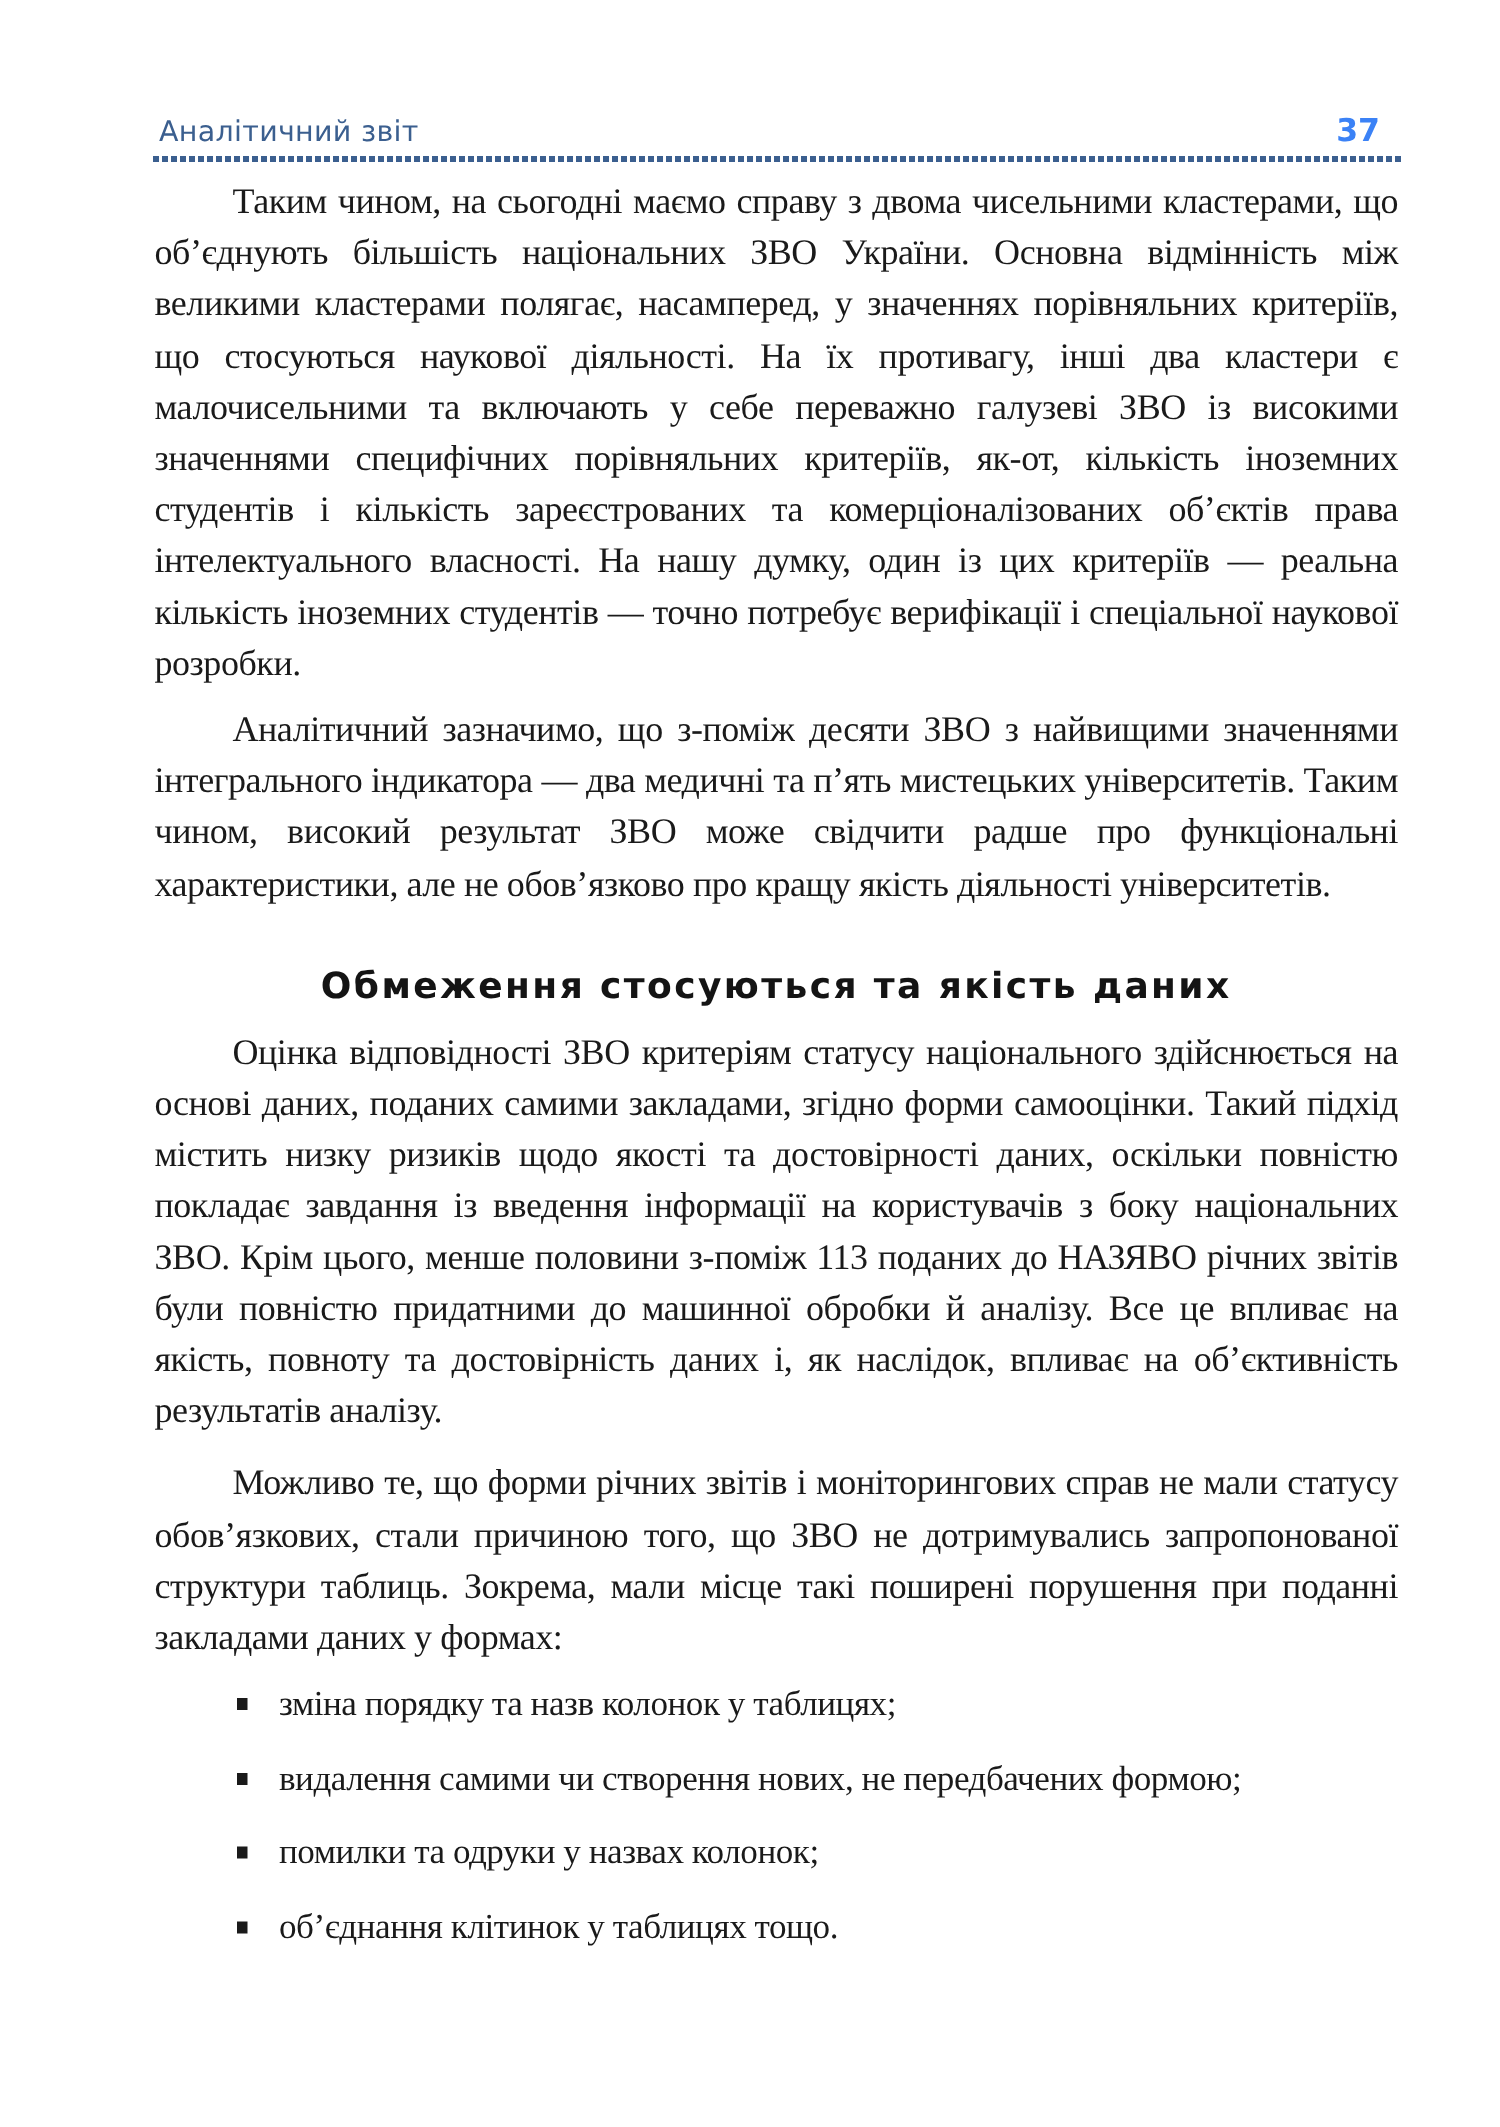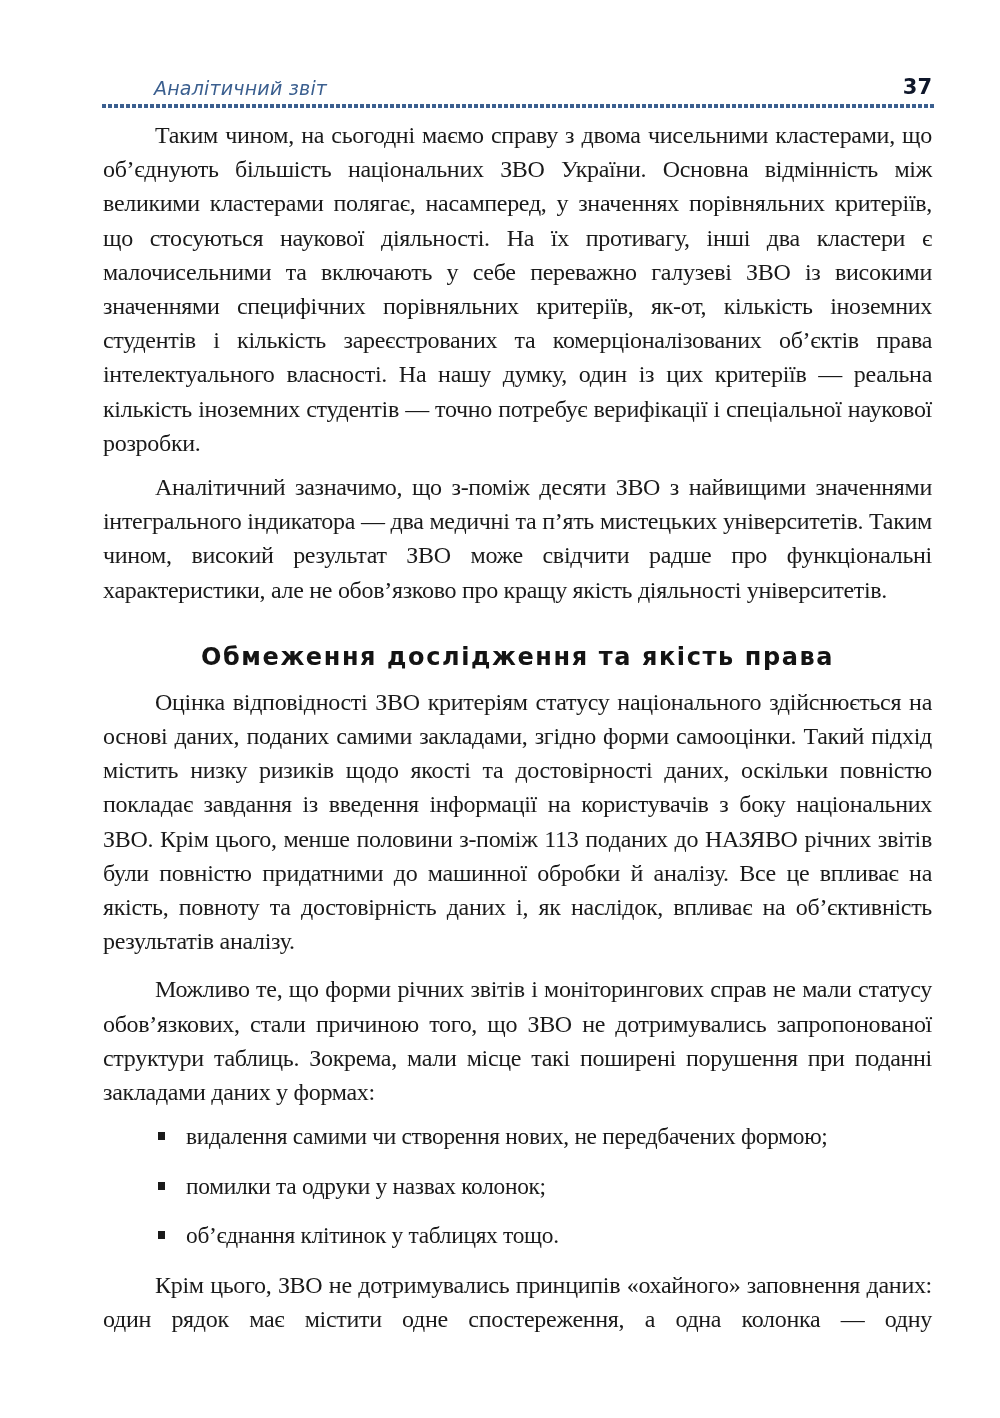--- a/index.html
+++ b/index.html
@@ -20,34 +20,32 @@
     left: 102px;
     top: 74px;
     width: 834px;
     height: 32px;
   }
   .running-title {
     position: absolute;
     left: 4px;
     top: 3px;
     font-family: "DejaVu Sans", sans-serif;
-    font-style: italic;
     font-size: 19px;
     color: #3b5f8f;
     letter-spacing: 0.2px;
-    margin-left: 48px;
   }
   .page-number {
     position: absolute;
-    right: 4px;
+    right: 16px;
     top: 1px;
     font-family: "DejaVu Sans", sans-serif;
     font-weight: bold;
     font-size: 21px;
-    color: #0f172a;
+    color: #3b82f6;
   }
   .header-rule {
     position: absolute;
     left: 0;
     right: 0;
     top: 30px;
     height: 4px;
     background-image: repeating-linear-gradient(to right, #3b5f8f 0 4px, transparent 4px 6px);
   }
   .content {
@@ -105,35 +103,38 @@
   <span class="running-title">Аналітичний звіт</span>
   <span class="page-number">37</span>
   <div class="header-rule"></div>
 </div>
 
 <div class="content">
   <p class="para">Таким чином, на сьогодні маємо справу з двома чисельними кластерами, що об’єднують більшість національних ЗВО України. Основна відмінність між великими кластерами полягає, насамперед, у значеннях порівняльних критеріїв, що стосуються наукової діяльності. На їх противагу, інші два кластери є малочисельними та включають у себе переважно галузеві ЗВО із високими значеннями специфічних порівняльних критеріїв, як-от, кількість іноземних студентів і кількість зареєстрованих та комерціоналізованих об’єктів права інтелектуального власності. На нашу думку, один із цих критеріїв — реальна кількість іноземних студентів — точно потребує верифікації і спеціальної наукової розробки.</p>
   <div class="gap-small"></div>
   <p class="para">Аналітичний зазначимо, що з-поміж десяти ЗВО з найвищими значеннями інтегрального індикатора — два медичні та п’ять мистецьких університетів. Таким чином, високий результат ЗВО може свідчити радше про функціональні характеристики, але не обов’язково про кращу якість діяльності університетів.</p>
 
-  <h2 class="section-heading">Обмеження дослідження та якість права</h2>
+  <h2 class="section-heading">Обмеження стосуються та якість даних</h2>
 
   <p class="para">Оцінка відповідності ЗВО критеріям статусу національного здійснюється на основі даних, поданих самими закладами, згідно форми самооцінки. Такий підхід містить низку ризиків щодо якості та достовірності даних, оскільки повністю покладає завдання із введення інформації на користувачів з боку національних ЗВО. Крім цього, менше половини з-поміж 113 поданих до НАЗЯВО річних звітів були повністю придатними до машинної обробки й аналізу. Все це впливає на якість, повноту та достовірність даних і, як наслідок, впливає на об’єктивність результатів аналізу.</p>
   <div class="gap-med"></div>
   <p class="para">Можливо те, що форми річних звітів і моніторингових справ не мали статусу обов’язкових, стали причиною того, що ЗВО не дотримувались запропонованої структури таблиць. Зокрема, мали місце такі поширені порушення при поданні закладами даних у формах:</p>
 
   <ul class="bullets">
+    <li>
+      <span class="bullet-marker"></span>
+      <span>зміна порядку та назв колонок у таблицях;</span>
+    </li>
     <li>
       <span class="bullet-marker"></span>
       <span>видалення самими чи створення нових, не передбачених формою;</span>
     </li>
     <li>
       <span class="bullet-marker"></span>
       <span>помилки та одруки у назвах колонок;</span>
     </li>
     <li>
       <span class="bullet-marker"></span>
       <span>об’єднання клітинок у таблицях тощо.</span>
     </li>
   </ul>
 
-  <p class="para" style="text-align: justify; text-align-last: justify;">Крім цього, ЗВО не дотримувались принципів «охайного» заповнення даних: один рядок має містити одне спостереження, а одна колонка — одну</p>
 </div>
 
 </body></html>

